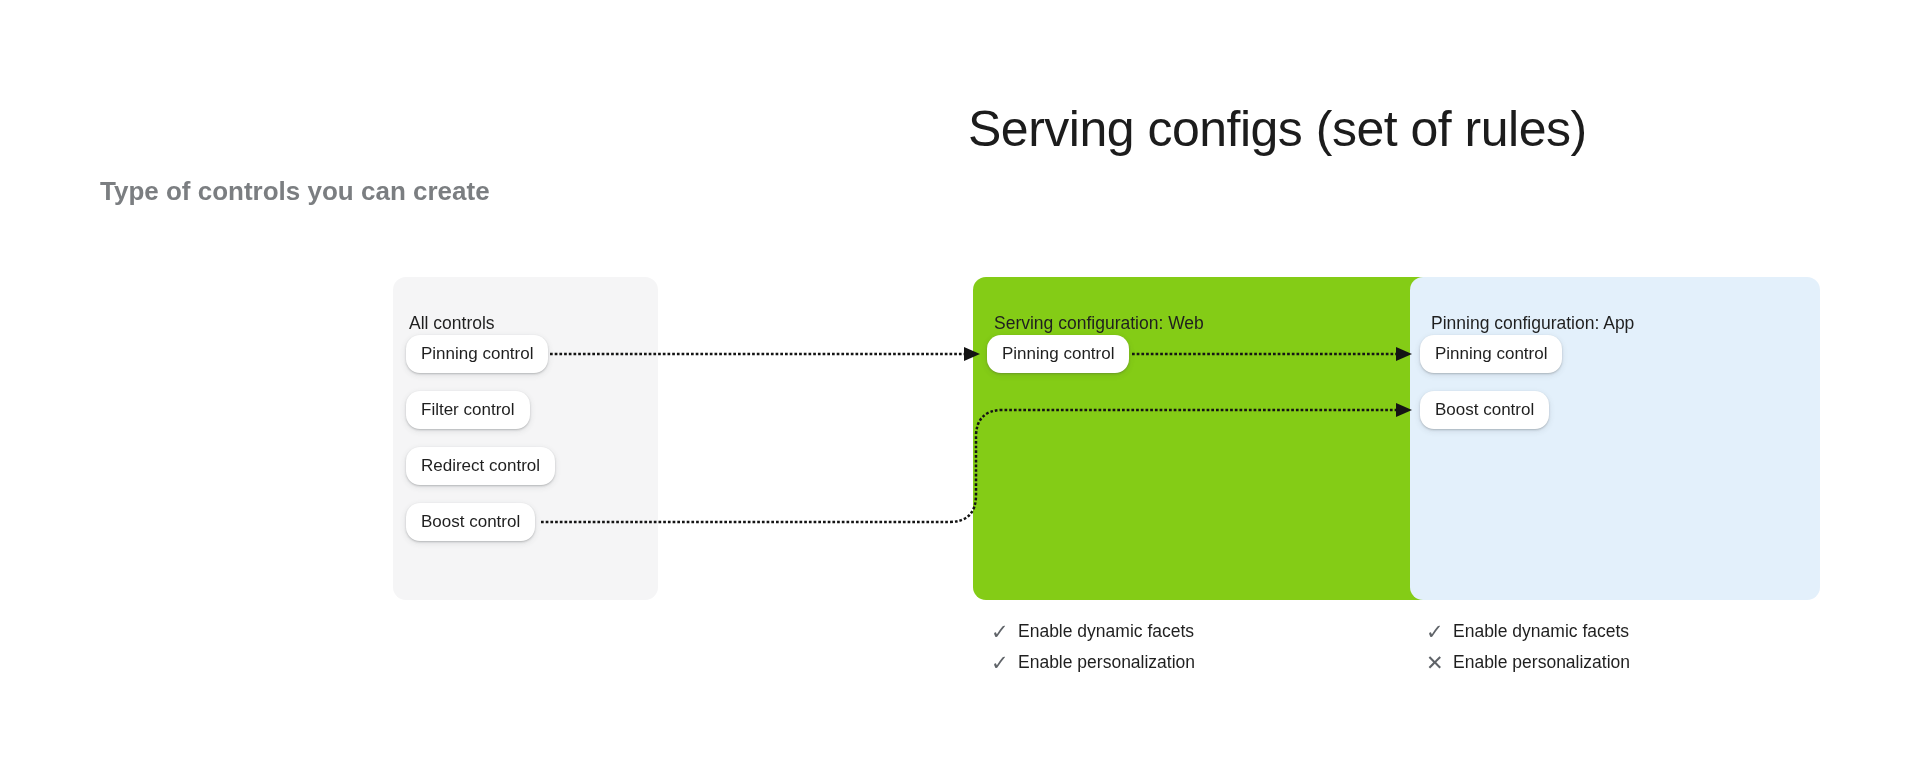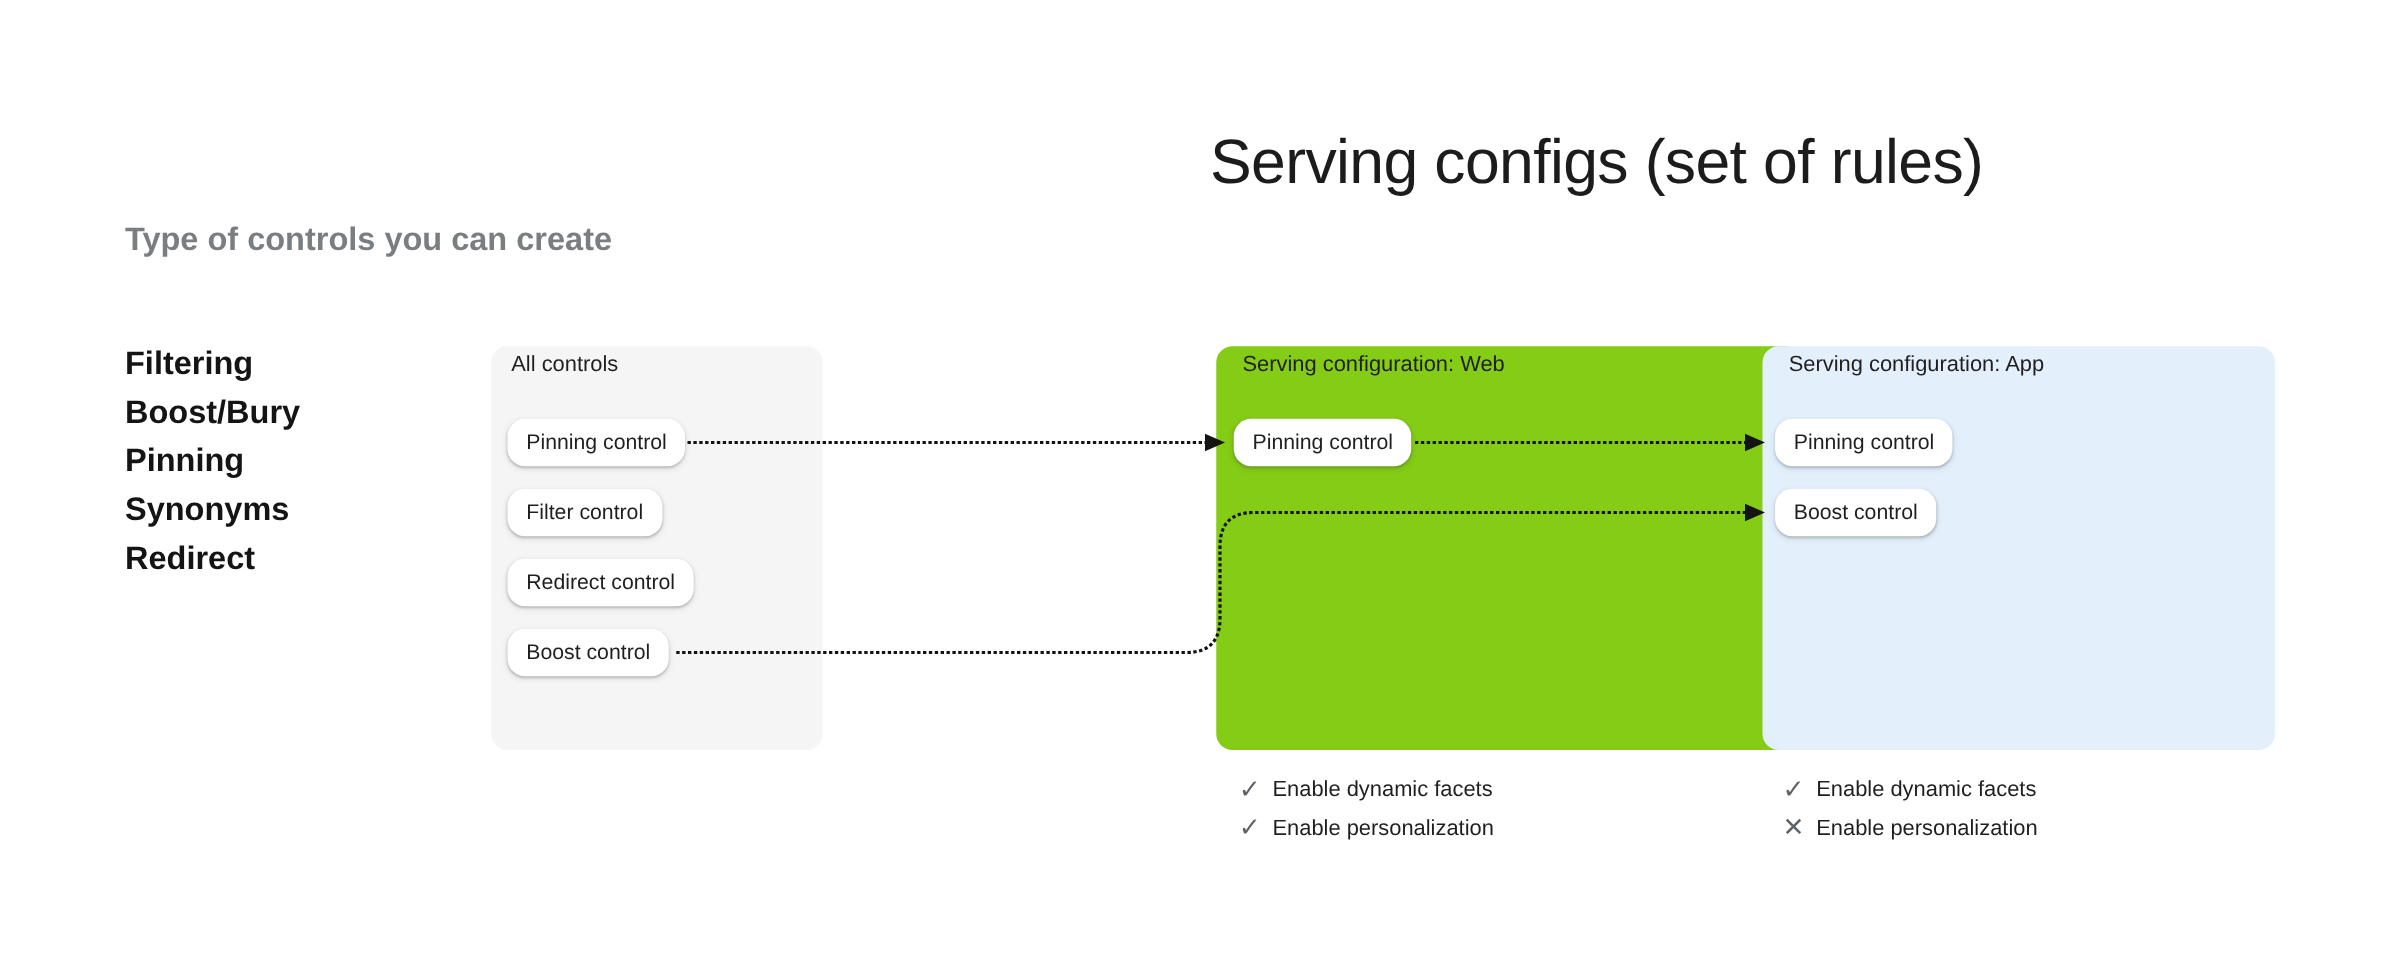--- a/index.html
+++ b/index.html
@@ -65,21 +65,21 @@
     background: #84cc16;
   }
   #app-config-card {
     left: 1410px;
     width: 410px;
     background: #e3f0fb;
   }
   .card-title {
     position: absolute;
     left: 16px;
-    top: 4px;
+    top: 36px;
     font-size: 17.5px;
     color: #1f1f1f;
     white-space: nowrap;
   }
   #web-config-card .card-title, #app-config-card .card-title { left: 21px; }
 
   .control-chip {
     position: absolute;
     height: 38px;
     line-height: 38px;
@@ -139,43 +139,36 @@
 </style>
 </head>
 <body>
 
 <div id="canvas">
 
   <div id="left-subtitle" class="section-subtitle">Type of controls you can create</div>
 
   <div id="right-title" class="section-title">Serving configs (set of rules)</div>
 
-  <div class="control-type-list">
-    <div class="control-type-item">Filtering</div>
-    <div class="control-type-item">Boost/Bury</div>
-    <div class="control-type-item">Pinning</div>
-    <div class="control-type-item">Synonyms</div>
-    <div class="control-type-item">Redirect</div>
-  </div>
 
   <div id="all-controls-card" class="card">
     <div class="card-title">All controls</div>
     <div class="control-chip chip-pos-1">Pinning control</div>
     <div class="control-chip chip-pos-2">Filter control</div>
     <div class="control-chip chip-pos-3">Redirect control</div>
     <div class="control-chip chip-pos-4">Boost control</div>
   </div>
 
   <div id="web-config-card" class="card">
     <div class="card-title">Serving configuration: Web</div>
     <div class="control-chip chip-pos-1">Pinning control</div>
   </div>
 
   <div id="app-config-card" class="card">
-    <div class="card-title">Serving configuration: App</div>
+    <div class="card-title">Pinning configuration: App</div>
     <div class="control-chip chip-pos-1">Pinning control</div>
     <div class="control-chip chip-pos-2">Boost control</div>
   </div>
 
   <div id="web-features" class="feature-list">
     <div class="feature-row">
       <span class="feature-icon">✓</span>
       <span class="feature-label">Enable dynamic facets</span>
     </div>
     <div class="feature-row">

